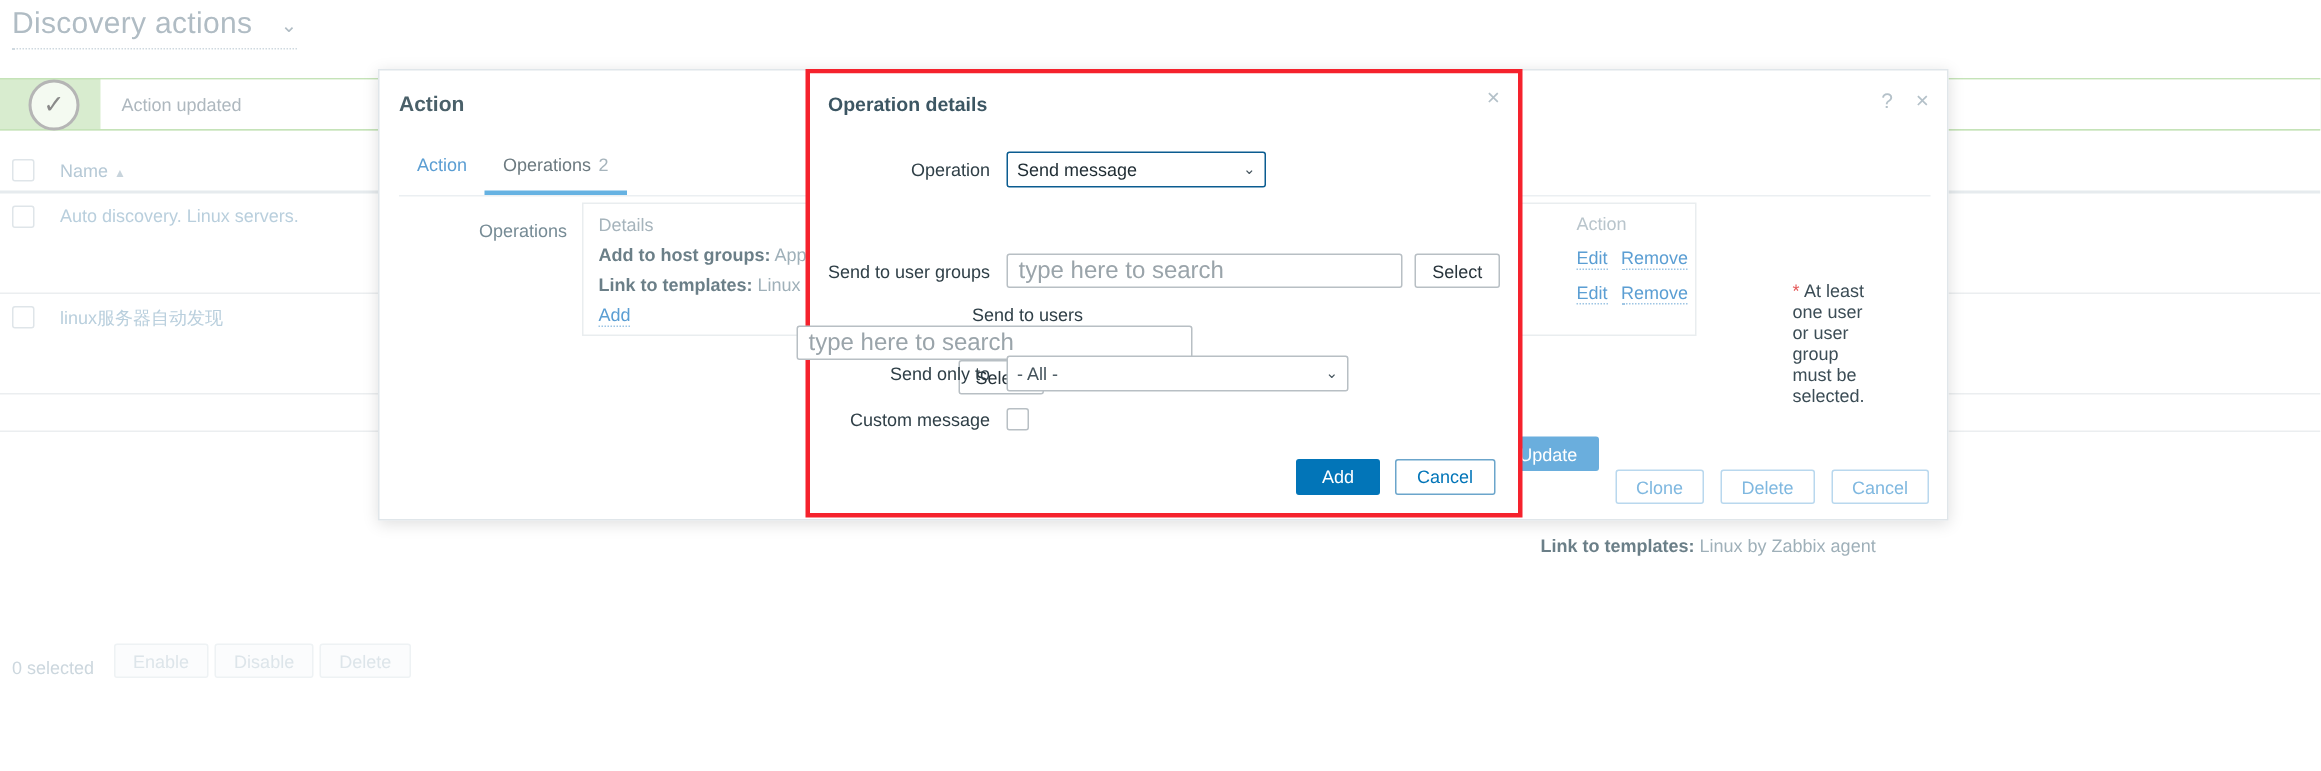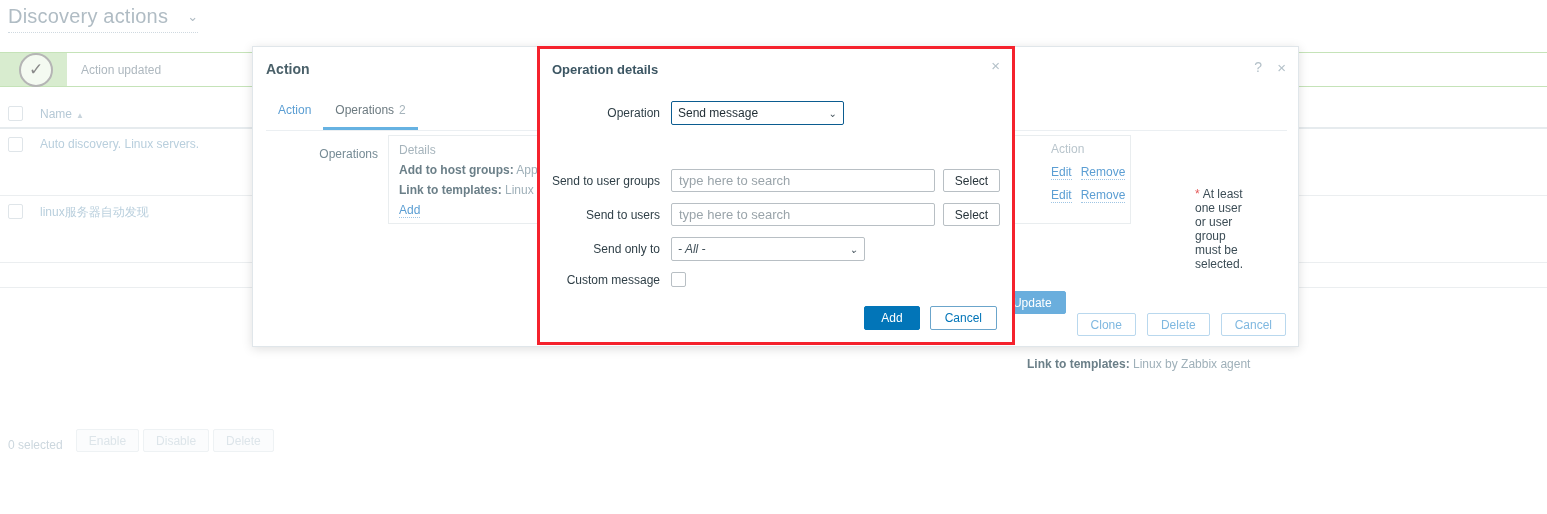--- a/index.html
+++ b/index.html
@@ -200,37 +200,36 @@
     font-size: 12px; color:#2f3f47;
   }
   .sel-focus {
     height: 24px; width: 173px;
     border: 1px solid #0b5c90; border-radius: 2px;
     background:#fff; font-size:12px; color:#1f2c33;
     display:flex; align-items:center; padding: 0 6px;
     justify-content: space-between;
   }
   .sel-normal {
-    height: 24px; width: 194px;
+    height: 24px; width: 228px;
     border: 1px solid #b8bfc4; border-radius: 2px;
     background:#fff; font-size:12px; color:#44535c;
     display:flex; align-items:center; padding: 0 6px;
     justify-content: space-between;
-    font-style: italic;
   }
   .chev { font-size: 10px; color:#44535c; }
   .hint {
     position: absolute; left: 655px; top: 138px;
     font-size: 12px; color:#3c4d56;
   }
   .hint .ast { color:#e45959; margin-right: 3px; }
   .txt-input {
     height: 23px; width: 264px;
     border: 1px solid #b8bfc4; border-radius: 2px;
-    background:#fff; font-size:13px; color:#1f2c33;
+    background:#fff; font-size:16px; color:#1f2c33;
     padding: 0 7px; outline: none;
     font-family: "Liberation Sans", sans-serif;
   }
   .txt-input::placeholder { color:#9aa4aa; }
   .sel-btn {
     height: 23px; min-width: 57px; margin-left: 8px;
     border:1px solid #b8bfc4; border-radius:2px; background:#fff;
     color:#28343b; font-size:12px;
     display:flex; align-items:center; justify-content:center;
     cursor:pointer;
@@ -357,21 +356,21 @@
     <div class="hint">
       <span class="ast">*</span><span>At least one user or user group must be selected.</span>
     </div>
 
     <div class="op-row" style="left:-9px; top:120px;">
       <div class="op-label">Send to user groups</div>
       <input class="txt-input" type="text" placeholder="type here to search" style="">
       <div class="sel-btn">Select</div>
     </div>
 
-    <div class="op-row" style="left:-9px; top:154px;">
+    <div class="op-row" style="left:-9px; top:154px;flex-direction:column;">
       <div class="op-label">Send to users</div>
       <input class="txt-input" type="text" placeholder="type here to search" style="">
       <div class="sel-btn">Select</div>
     </div>
 
     <div class="op-row" style="left:-9px; top:188px;">
       <div class="op-label">Send only to</div>
       <div class="sel-normal">
         <span>- All -</span>
         <span class="chev">⌄</span>

